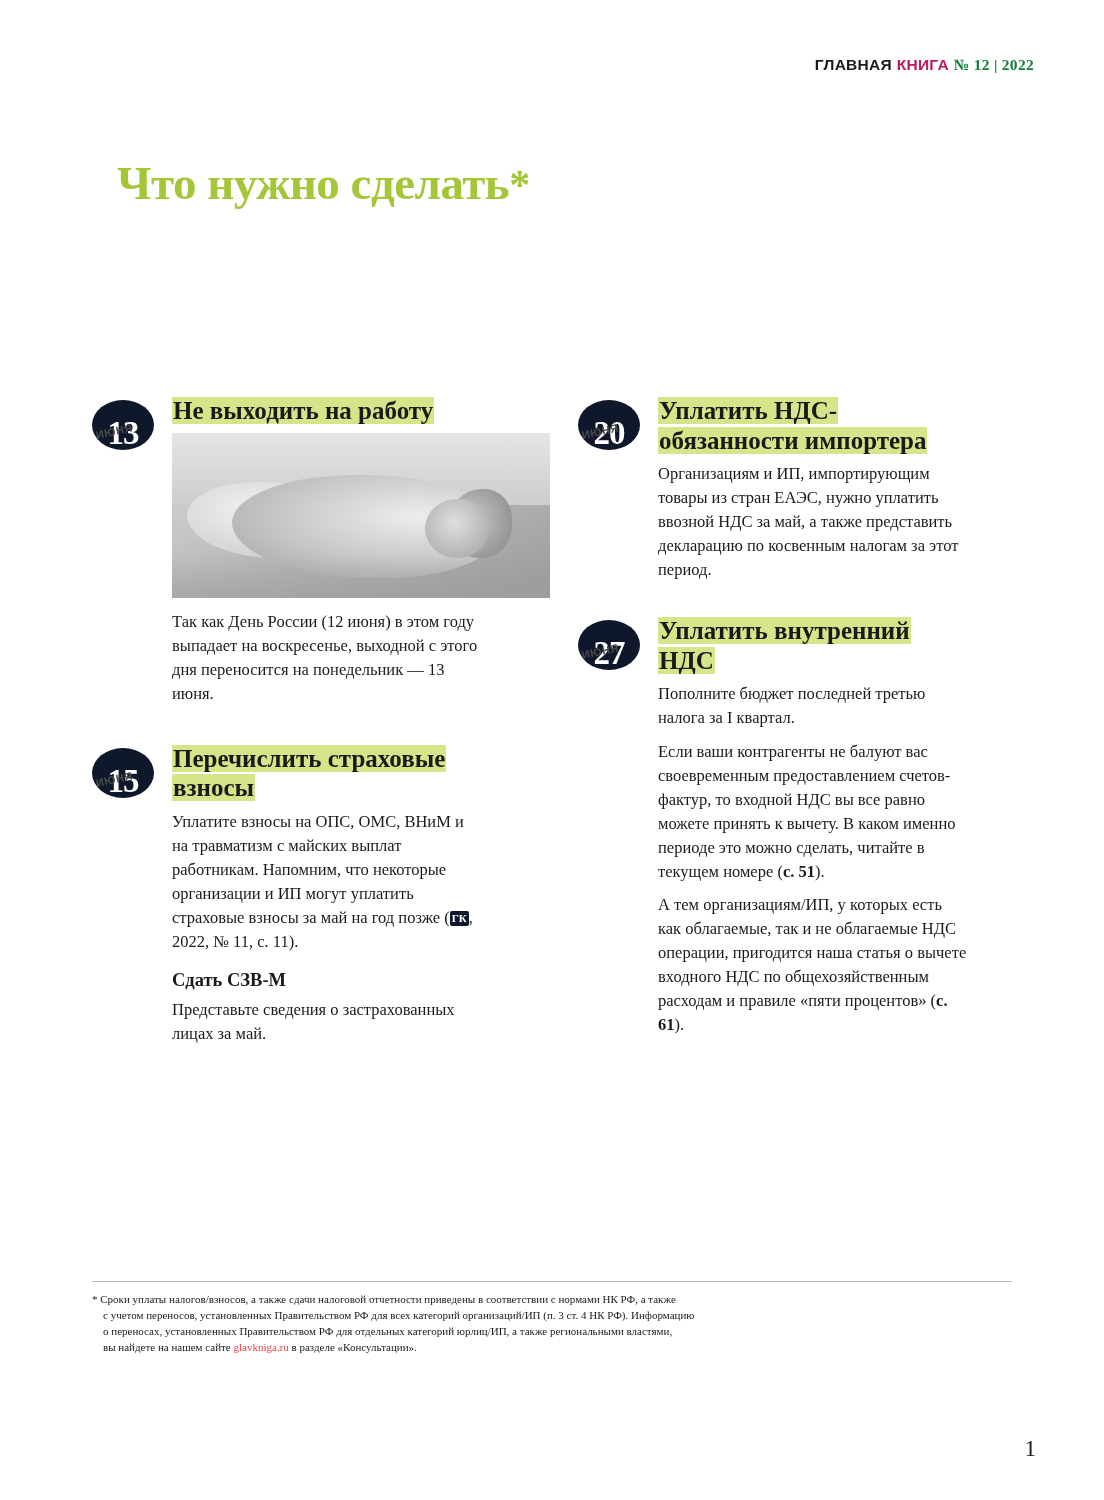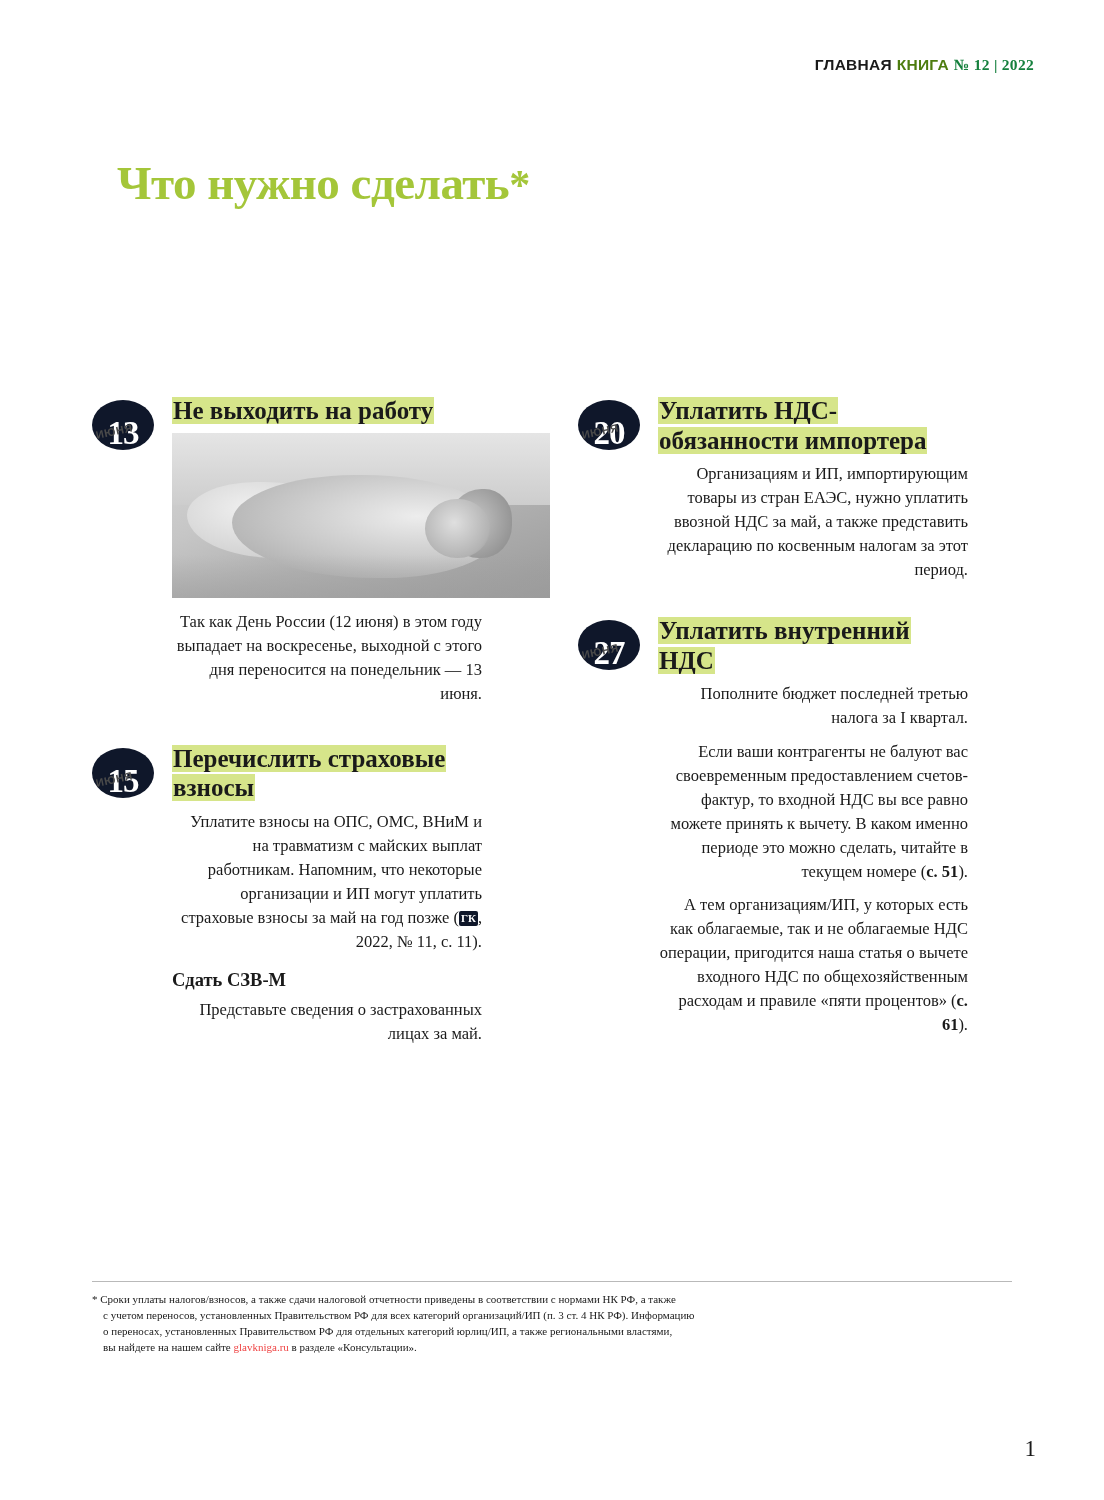--- a/index.html
+++ b/index.html
@@ -21,21 +21,21 @@
     position: absolute;
     top: 56px;
     right: 70px;
     font-family: "Liberation Sans", sans-serif;
     font-weight: bold;
     font-size: 15.5px;
     letter-spacing: 0.3px;
     color: #1a1a1a;
     white-space: nowrap;
   }
-  .masthead .kniga { color: #4d7c0f; }
+  .masthead .kniga { color: #be185d; }
   .masthead .num { color: #15803d; font-family: Liberation Serif, serif; }
 
   
   .page-title {
     position: absolute;
     top: 125px;
     left: 92px;
     font-family: "Liberation Serif", serif;
     font-weight: bold;
     font-size: 47px;
@@ -118,21 +118,20 @@
     margin: 16px 0 7px 0;
     color: #1a1a1a;
   }
 
   p.body {
     font-family: "Liberation Serif", serif;
     font-size: 16.5px;
     line-height: 1.46;
     margin: 0 0 9px 0;
     color: #1a1a1a;
-    text-align: right;
   }
 
   .photo {
     width: 378px;
     height: 165px;
     margin: 2px 0 12px 0;
     background: linear-gradient(160deg,#d9d7d4 0%,#c9c6c2 35%,#b5b2ae 60%,#9d9a96 100%);
     position: relative;
     overflow: hidden;
     filter: grayscale(100%);

